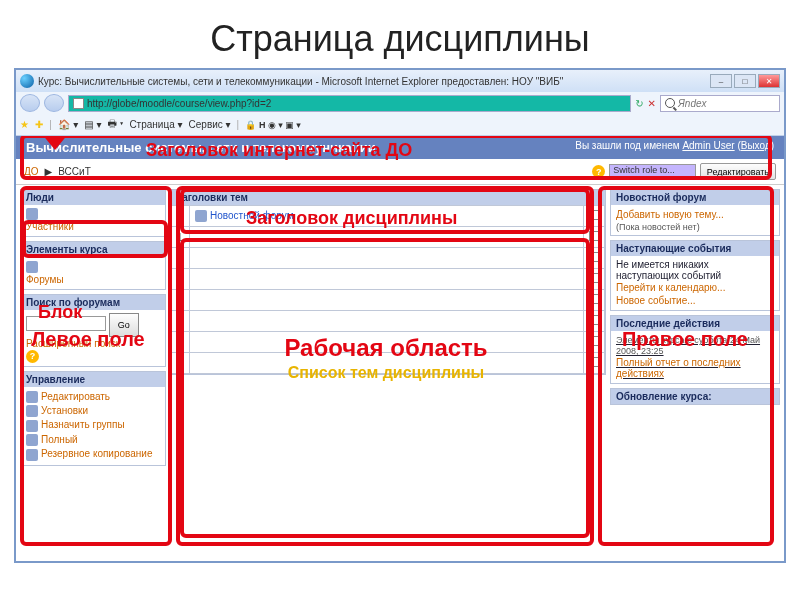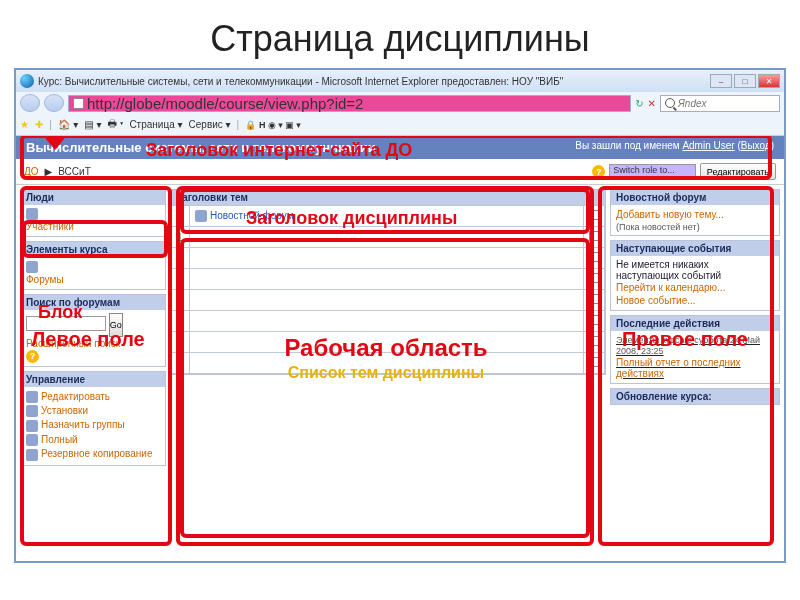--- a/index.html
+++ b/index.html
@@ -6,21 +6,21 @@
   body { font-family: Arial, sans-serif; background: #fff; width: 800px; height: 600px; overflow: hidden; }
   .slide-title { text-align: center; font-size: 36px; font-weight: normal; padding: 18px 0 8px 0; color: #222; }
   .browser-frame { margin: 0 14px; border: 2px solid #7a99c9; background: #eaf1fb; position: relative; height: 495px; overflow: hidden; }
   .titlebar { display: flex; align-items: center; background: linear-gradient(#e8f0fb,#cfe0f6); height: 22px; padding: 0 4px; font-size: 10px; color: #333; }
   .titlebar .ie-icon { width: 14px; height: 14px; border-radius: 50%; background: radial-gradient(circle at 30% 30%, #6bd0ff, #0a5fa5); margin-right: 4px; }
   .win-btns { margin-left: auto; display: flex; gap: 2px; }
   .win-btn { width: 22px; height: 14px; background: #dce6f5; border: 1px solid #9ab; font-size: 8px; display: flex; align-items: center; justify-content: center; }
   .win-btn.close { background: linear-gradient(#f99,#d33); color: #fff; }
   .addr-row { display: flex; align-items: center; height: 22px; background: #eef4fc; padding: 0 4px; gap: 4px; font-size: 10px; }
   .nav-arrow { width: 20px; height: 18px; border-radius: 50%; background: linear-gradient(#d8e4f6,#b8cdee); border: 1px solid #9bb5e0; }
-  .addr-input { flex: 1; background: #ec4899; border: 1px solid #aac; height: 17px; padding: 0 4px; font-size: 15px; color: #333; display: flex; align-items: center; gap: 3px; }
+  .addr-input { flex: 1; background: #14b8a6; border: 1px solid #aac; height: 17px; padding: 0 4px; font-size: 10px; color: #333; display: flex; align-items: center; gap: 3px; }
   .addr-input .page-icon { width: 11px; height: 11px; background: #fff; border: 1px solid #888; position: relative; }
   .search-box { width: 120px; background: #fff; border: 1px solid #aac; height: 17px; font-size: 10px; font-style: italic; color: #777; display: flex; align-items: center; padding: 0 4px; gap: 3px; }
   .mag-icon { width: 10px; height: 10px; border: 1.5px solid #555; border-radius: 50%; position: relative; }
   .mag-icon::after { content:''; position:absolute; width:4px; height:1.5px; background:#555; bottom:-2px; right:-3px; transform:rotate(45deg); }
   .tool-row { display: flex; align-items: center; height: 22px; background: #eef4fc; padding: 0 4px; gap: 6px; font-size: 10px; color: #333; border-bottom: 1px solid #c0d0e8; }
   .tool-row .sep { color: #aaa; }
   .star { color: #f5c518; }
   .tiny { font-size: 9px; }
 
   .page { background: #fff; height: calc(100% - 66px); overflow: hidden; position: relative; }
@@ -37,21 +37,21 @@
   .cols { display: flex; gap: 4px; padding: 4px; }
   .col-left { width: 146px; }
   .col-main { flex: 1; }
   .col-right { width: 170px; }
 
   .block { background: #fff; border: 1px solid #b9c4da; margin-bottom: 4px; font-size: 10px; }
   .block-hd { background: #c1cee9; color: #1a2b5c; font-weight: bold; padding: 2px 5px; display: flex; align-items: center; justify-content: space-between; }
   .block-body { padding: 3px 5px; color: #223; }
   .block-body a { color: #cc6600; text-decoration: none; display: block; padding: 1px 0; }
   .lnk { color: #2255cc; text-decoration: none; }
-  .go-btn { background: linear-gradient(#fdfdfd,#ddd); border: 1px solid #888; font-size: 9px; padding: 0 0; height: 24px; }
+  .go-btn { background: linear-gradient(#fdfdfd,#ddd); border: 1px solid #888; font-size: 9px; padding: 0 8px; height: 24px; }
   .srch-in { width: 80px; height: 15px; border: 1px solid #999; }
   .ico { width: 12px; height: 12px; display: inline-block; margin-right: 3px; vertical-align: middle; background: #8fa5d0; border-radius: 2px; }
   .topic-table { width: 100%; border-collapse: collapse; }
   .topic-table td { border: 1px solid #c0c8d8; padding: 3px 5px; font-size: 10px; height: 21px; }
   .topic-table td.num { width: 18px; color: #555; }
   .topic-table td.sq { width: 18px; text-align: center; }
   .sq-ico { width: 10px; height: 10px; border: 1px solid #888; display: inline-block; }
   .tiny-grey { font-size: 9px; color: #555; }
 
   

